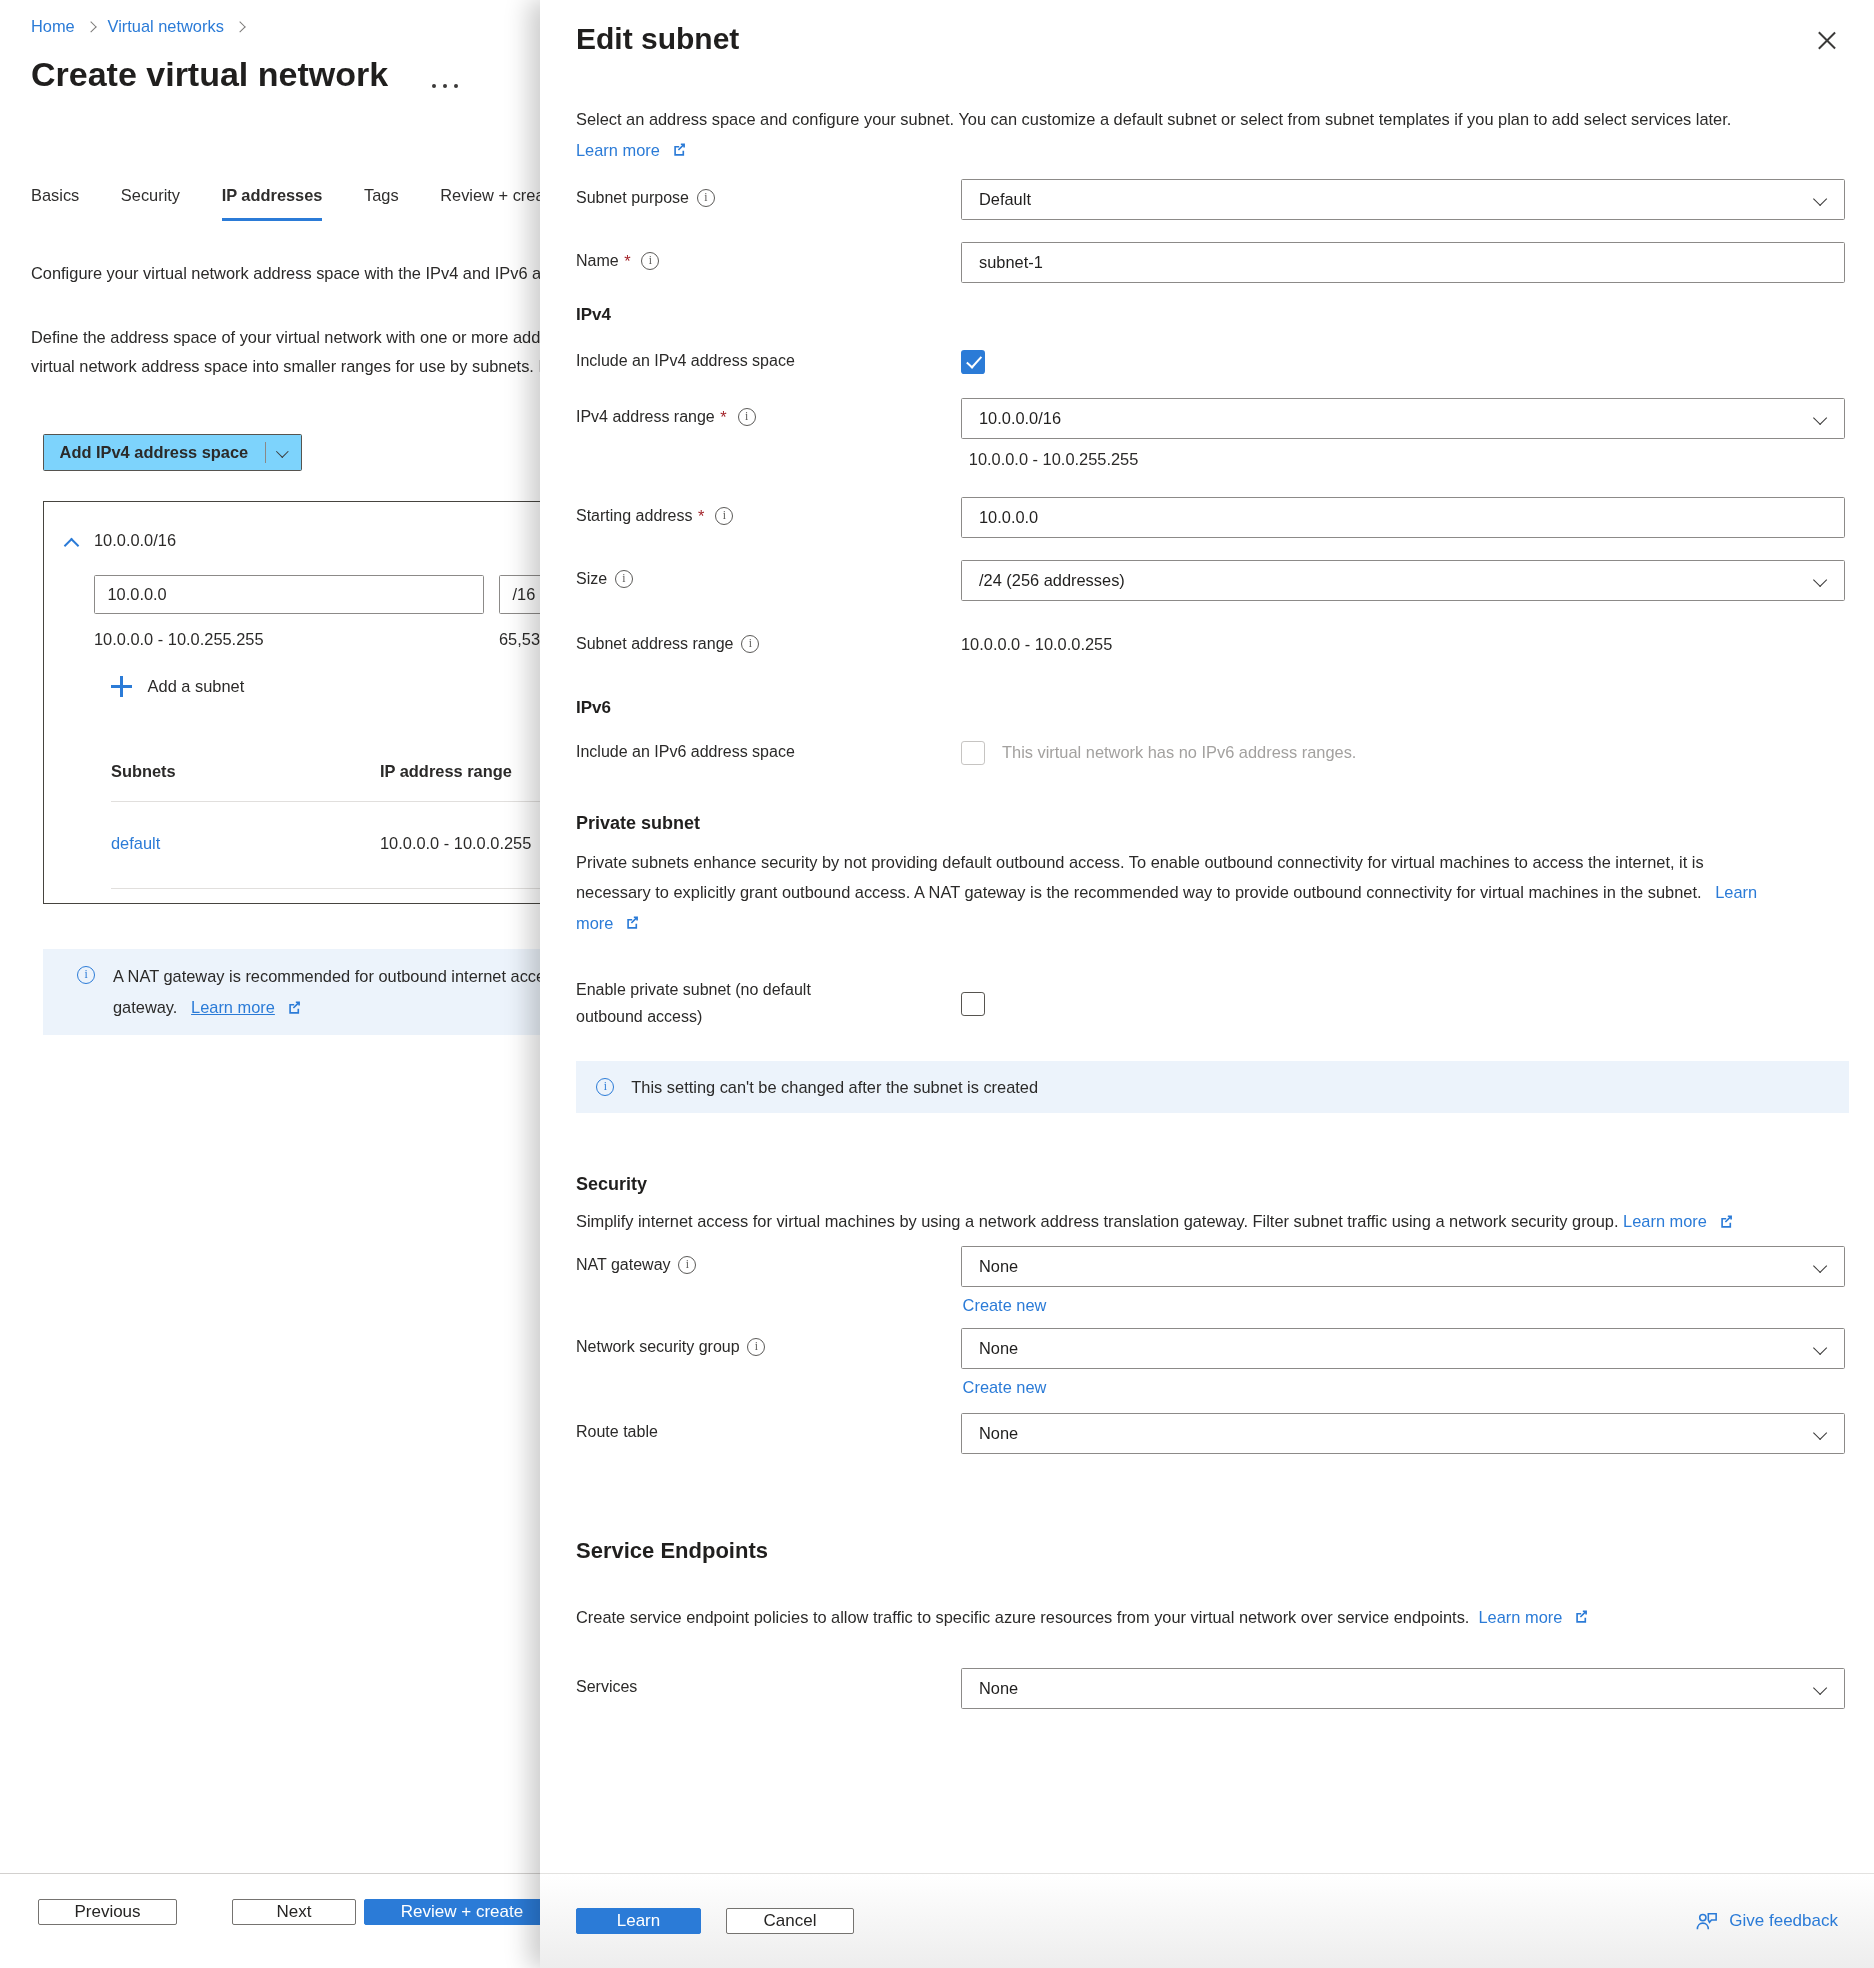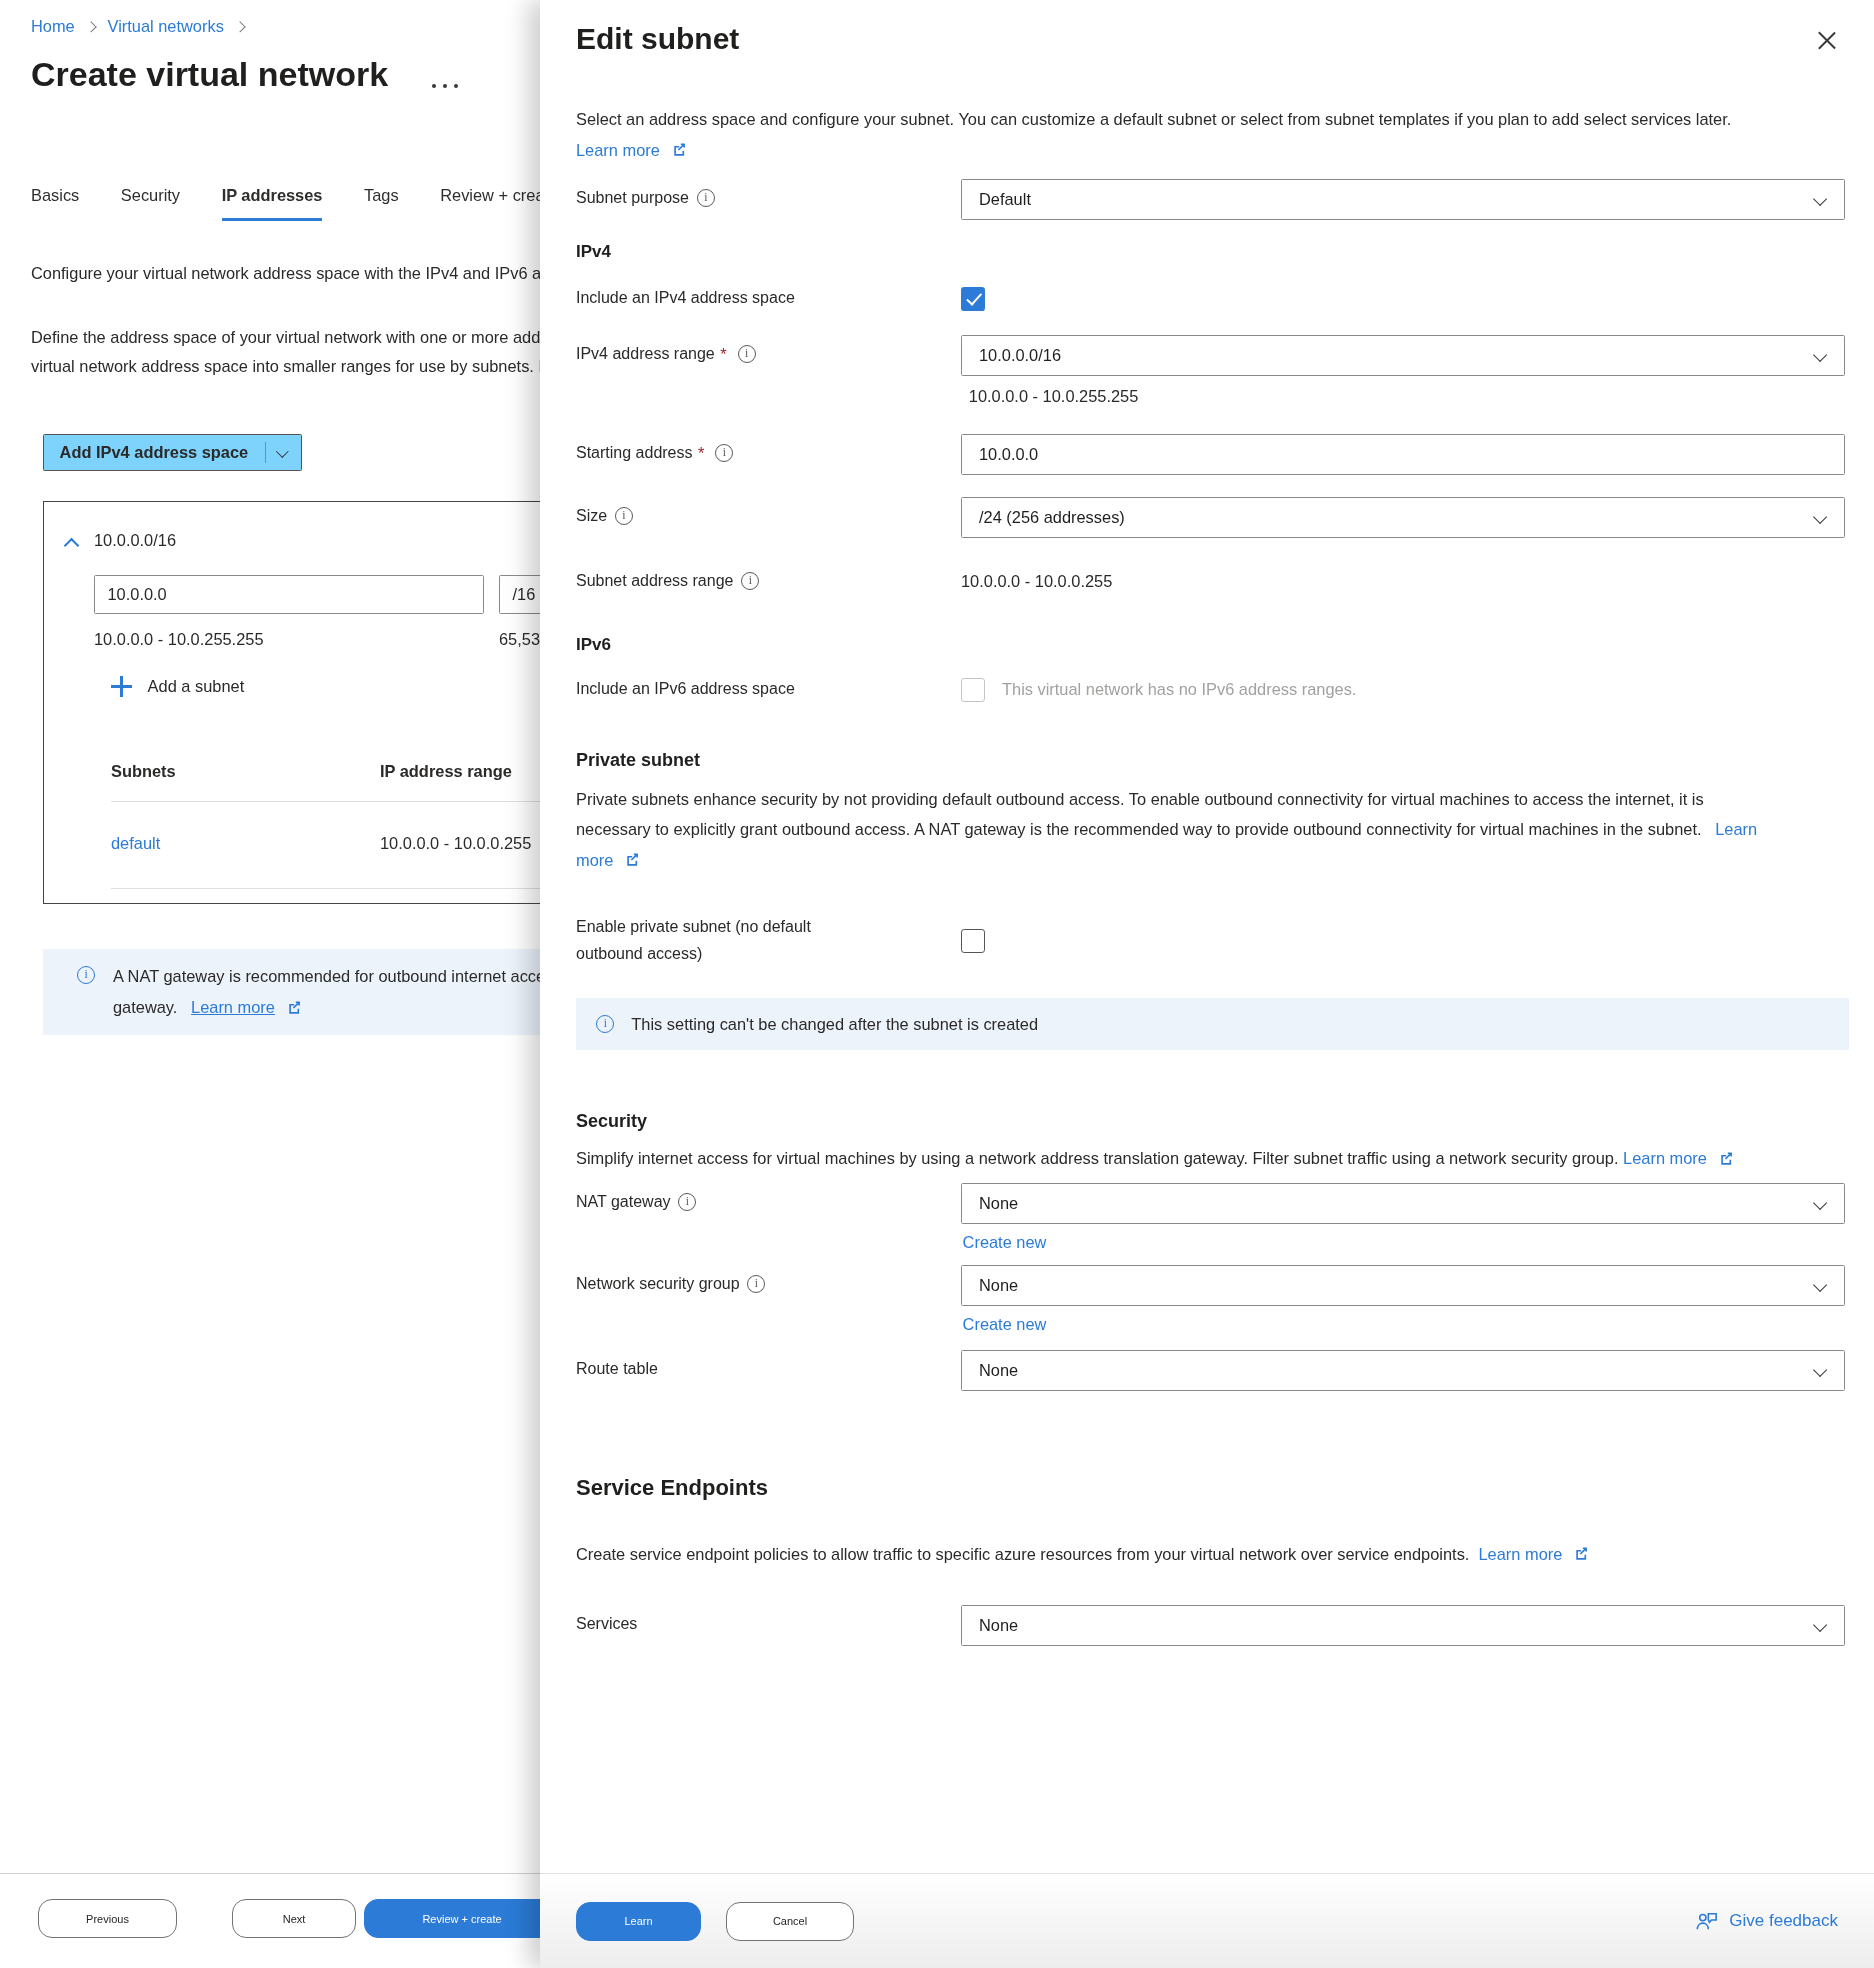--- a/index.html
+++ b/index.html
@@ -24,22 +24,22 @@
 
   .ext { width:16.4px; height:16.4px; margin-left:6.3px; vertical-align:-2.3px; }
 
   .cb { width:24px; height:24px; border-radius:3.1px; flex:none; position:relative; }
   .cb.checked { background:#2b7bd7; }
   .cb.checked::after { content:""; position:absolute; left:8.6px; top:3.1px; width:6.3px; height:13.3px;
     border-right:2.3px solid #fff; border-bottom:2.3px solid #fff; transform:rotate(42deg); }
   .cb.un { border:1.6px solid #56544f; background:#fff; }
   .cb.dis { border:1.6px solid #c6c4c2; background:#fff; }
 
-  .btn { display:inline-flex; align-items:center; justify-content:center; height:39px;
-    font-size:11px; border-radius:14px; cursor:pointer; background:#fff; border:0.8px solid #757370; color:#262524; }
+  .btn { display:inline-flex; align-items:center; justify-content:center; height:26px;
+    font-size:17px; border-radius:2px; cursor:pointer; background:#fff; border:0.8px solid #757370; color:#262524; }
   .btn.primary { background:#2b7bd7; border-color:#2b7bd7; color:#fff; }
 
   
   .left { position:absolute; inset:0; z-index:1; }
   .crumbs { position:absolute; left:31px; top:17px; font-size:16.4px; display:flex; align-items:center; }
   .crumb-sep { width:7.8px; height:7.8px; border-right:1.6px solid #7a7977; border-bottom:1.6px solid #7a7977;
     transform:rotate(-45deg); margin:0 12.5px; }
   .page-title { position:absolute; left:31px; top:55px; font-size:34px; font-weight:700; color:#201f1e; }
   .dots { position:absolute; left:432px; top:84px; display:flex; gap:7px; cursor:pointer; }
   .dots i { width:3.9px; height:3.9px; border-radius:50%; background:#3b3a39; }
@@ -227,20 +227,32 @@
           <span class="info-i"></span>
         </div>
         <div class="ctl">
           <div class="field">
             <span>Default</span>
             <span class="chev"></span>
           </div>
         </div>
       </div>
 
+      <div class="row">
+        <div class="lbl">
+          <span>Name</span>
+          <span class="req"></span>
+          <span class="info-i"></span>
+        </div>
+        <div class="ctl">
+          <div class="field">
+            <span>subnet-1</span>
+          </div>
+        </div>
+      </div>
 
       <div class="sec">IPv4</div>
 
       <div class="row" style="margin:25px 0 23.5px;">
         <div class="lbl" style="padding-top:2.3px;">
           <span>Include an IPv4 address space</span>
         </div>
         <div class="ctl cbrow">
           <span class="cb checked"></span>
         </div>

